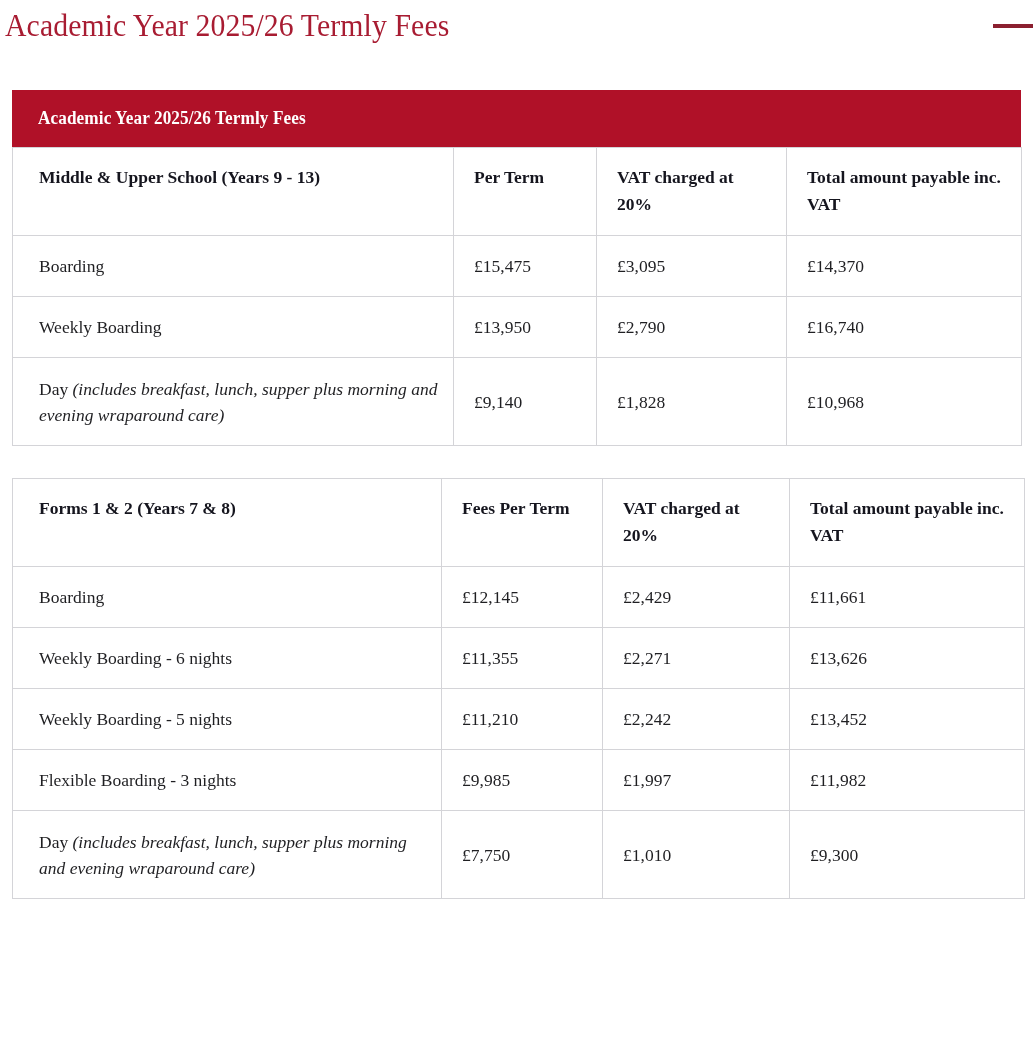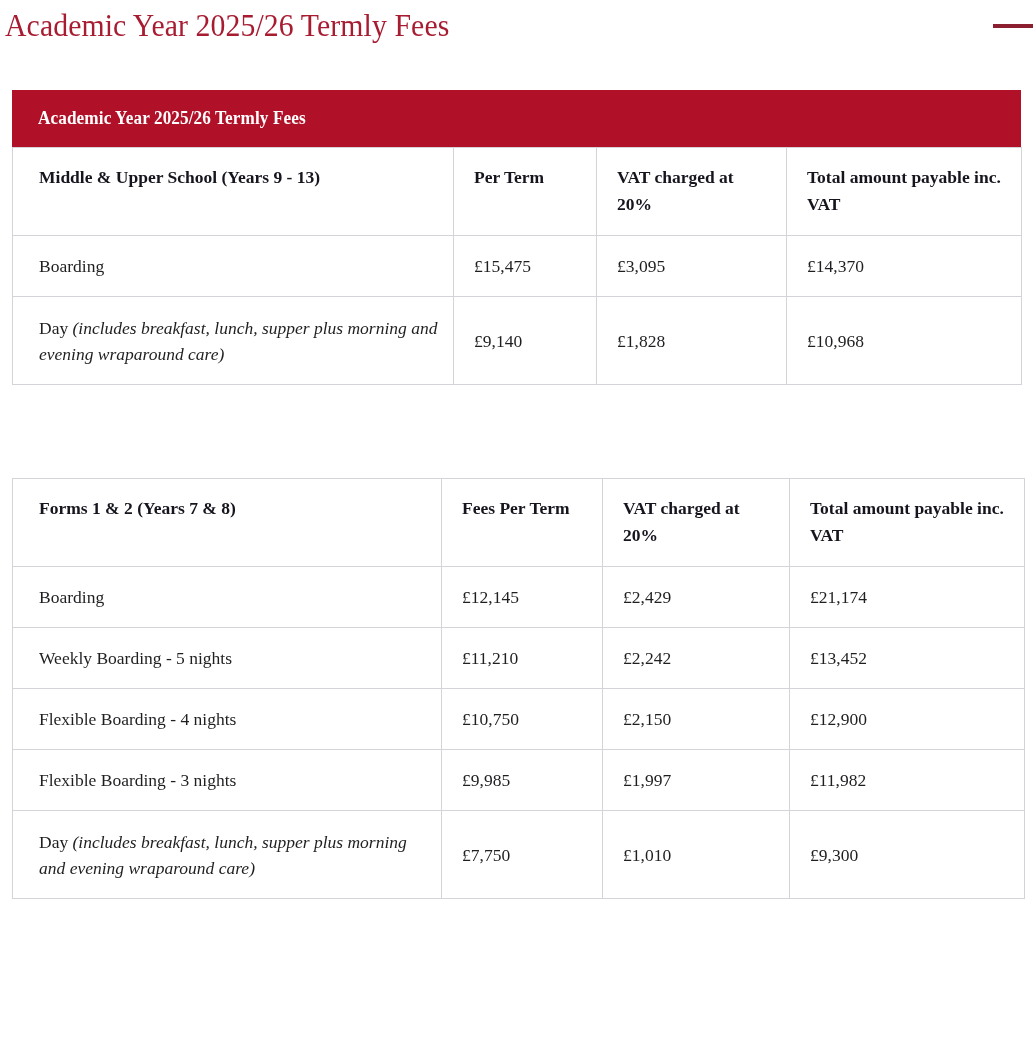--- a/index.html
+++ b/index.html
@@ -153,20 +153,28 @@
     </thead>
     <tbody>
       <tr>
         <td>
           <span class="label-roman nowrap">Boarding</span><span class="label-italic"></span>
         </td>
         <td class="num-col">£15,475</td>
         <td class="num-col">£3,095</td>
         <td class="num-col">£14,370</td>
       </tr>
+      <tr>
+        <td>
+          <span class="label-roman nowrap">Weekly Boarding</span><span class="label-italic"></span>
+        </td>
+        <td class="num-col">£13,950</td>
+        <td class="num-col">£2,790</td>
+        <td class="num-col">£16,740</td>
+      </tr>
       <tr class="tall">
         <td>
           <span class="label-roman">Day </span><span class="label-italic">(includes breakfast, lunch, supper plus morning and evening wraparound care)</span>
         </td>
         <td class="num-col">£9,140</td>
         <td class="num-col">£1,828</td>
         <td class="num-col">£10,968</td>
       </tr>
     </tbody>
   </table>
@@ -188,40 +196,40 @@
         <th class="num-col">Total amount payable inc. VAT</th>
       </tr>
     </thead>
     <tbody>
       <tr>
         <td>
           <span class="label-roman nowrap">Boarding</span><span class="label-italic"></span>
         </td>
         <td class="num-col">£12,145</td>
         <td class="num-col">£2,429</td>
-        <td class="num-col">£21,174</td>
+        <td class="num-col">£11,661</td>
+      </tr>
+      <tr>
+        <td>
+          <span class="label-roman nowrap">Weekly Boarding - 6 nights</span><span class="label-italic"></span>
+        </td>
+        <td class="num-col">£11,355</td>
+        <td class="num-col">£2,271</td>
+        <td class="num-col">£13,626</td>
       </tr>
       <tr>
         <td>
           <span class="label-roman nowrap">Weekly Boarding - 5 nights</span><span class="label-italic"></span>
         </td>
         <td class="num-col">£11,210</td>
         <td class="num-col">£2,242</td>
         <td class="num-col">£13,452</td>
       </tr>
       <tr>
         <td>
-          <span class="label-roman nowrap">Flexible Boarding - 4 nights</span><span class="label-italic"></span>
-        </td>
-        <td class="num-col">£10,750</td>
-        <td class="num-col">£2,150</td>
-        <td class="num-col">£12,900</td>
-      </tr>
-      <tr>
-        <td>
           <span class="label-roman nowrap">Flexible Boarding - 3 nights</span><span class="label-italic"></span>
         </td>
         <td class="num-col">£9,985</td>
         <td class="num-col">£1,997</td>
         <td class="num-col">£11,982</td>
       </tr>
       <tr class="tall">
         <td>
           <span class="label-roman">Day </span><span class="label-italic">(includes breakfast, lunch, supper plus morning and evening wraparound care)</span>
         </td>

